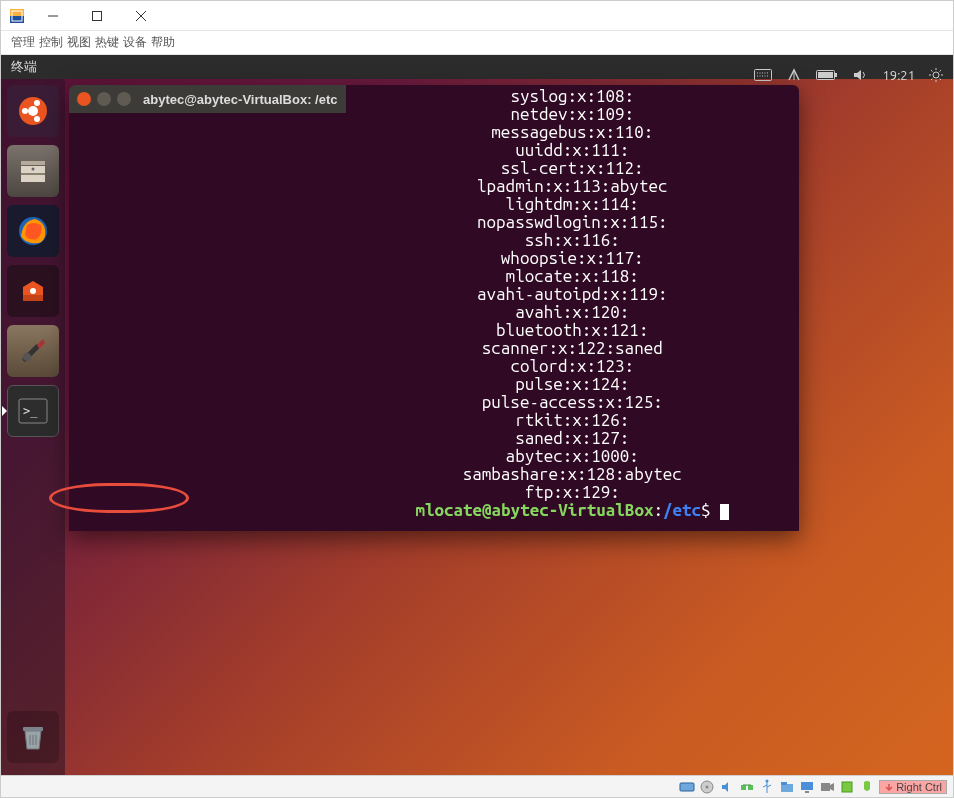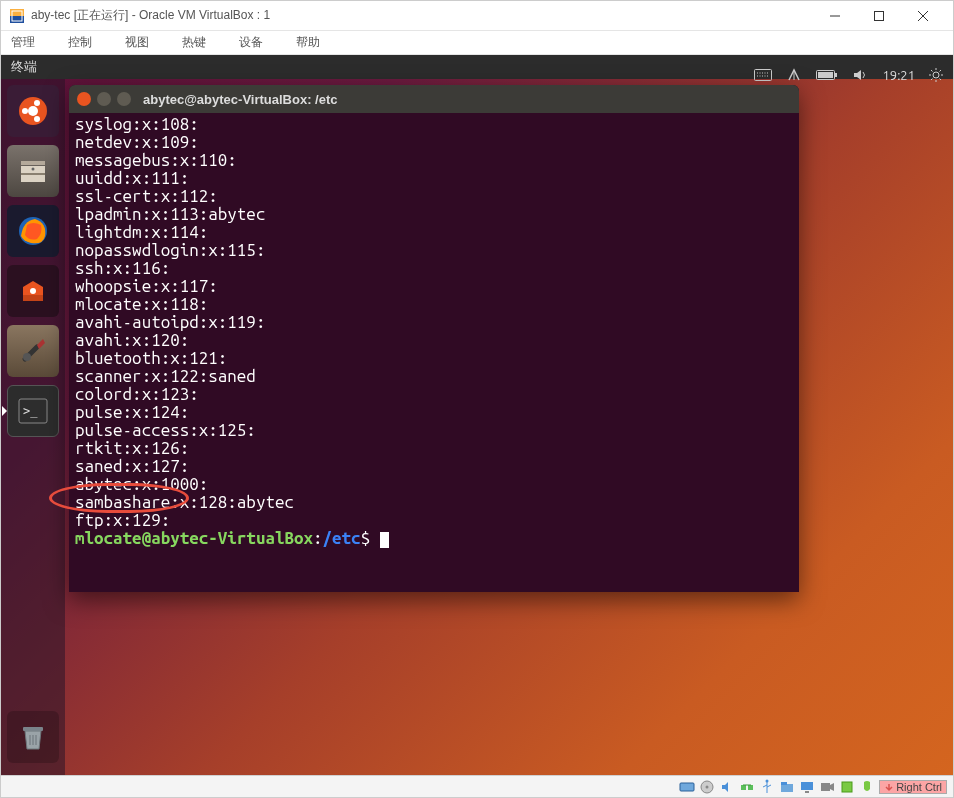--- a/index.html
+++ b/index.html
@@ -5,21 +5,21 @@
 * { margin: 0; padding: 0; box-sizing: border-box; }
 body { font-family: "Segoe UI", "Microsoft YaHei", sans-serif; width: 954px; height: 798px; background: #f0f0f0; overflow: hidden; position: relative; }
 
 
 .vb-window { width: 954px; height: 798px; background: #fff; display: flex; flex-direction: column; border: 1px solid #ccc; }
 .vb-titlebar { height: 30px; display: flex; align-items: center; padding: 0 8px; background: #fff; border-bottom: 1px solid #e5e5e5; }
 .vb-titlebar .vb-icon { width: 16px; height: 16px; margin-right: 6px; }
 .vb-titlebar .vb-title { font-size: 12px; color: #555; flex: 1; }
 .vb-titlebar .win-ctrl { width: 44px; height: 28px; display: flex; align-items: center; justify-content: center; font-size: 12px; color: #333; }
 
-.vb-menubar { height: 24px; display: flex; align-items: center; padding: 0 8px; gap: 29px; background: #fff; font-size: 12px; color: #555; border-bottom: 1px solid #e5e5e5;}
+.vb-menubar { height: 24px; display: flex; align-items: center; padding: 0 8px; gap: 0; background: #fff; font-size: 12px; color: #555; border-bottom: 1px solid #e5e5e5;}
 .vb-menubar .menu-item { padding: 2px 2px; }
 
 
 .guest { flex: 1; position: relative; overflow: hidden; }
 .ubuntu-desktop { position: absolute; inset: 0; background: linear-gradient(135deg, #5c1038 0%, #6b1a3f 25%, #a63f2a 55%, #c95b22 80%, #d4651f 100%); }
 
 
 .ubuntu-panel { height: 24px; background: #2c2c2c; display: flex; align-items: center; padding: 0 10px; color: #dcdcdc; font-size: 13px; font-family: "Ubuntu", sans-serif; }
 .ubuntu-panel .left { flex: 1; }
 .ubuntu-panel .ind { display: flex; align-items: center; gap: 14px; margin-top: 16px; }
@@ -30,21 +30,21 @@
 .launcher .launch-item { width: 52px; height: 52px; border-radius: 6px; display: flex; align-items: center; justify-content: center; position: relative; }
 .launcher .launch-item.active::before { content:""; position:absolute; left:-6px; top:50%; transform:translateY(-50%); width:0; height:0; border-top:5px solid transparent; border-bottom:5px solid transparent; border-left:5px solid #fff; }
 .launcher .launch-item svg, .launcher .launch-item .glyph { width: 40px; height: 40px; }
 .launcher .trash { margin-top: auto; margin-bottom: 12px; }
 
 
 .tooltip { position: absolute; left: 78px; top: 352px; background: #222; color: #eee; padding: 4px 16px 4px 12px; font-size: 14px; border-radius: 2px; }
 .tooltip::before { content:""; position:absolute; left:-6px; top:50%; transform:translateY(-50%); border-top:6px solid transparent; border-bottom:6px solid transparent; border-right:6px solid #222; }
 
 
-.term-window { position: absolute; left: 68px; top: 30px; width: 730px; height: 507px; background: #300a24; border-radius: 6px 6px 0 0; box-shadow: 0 8px 24px rgba(0,0,0,0.5); display: flex; flex-direction: column; overflow: hidden; }
+.term-window { position: absolute; left: 68px; top: 30px; width: 730px; height: 446px; background: #300a24; border-radius: 6px 6px 0 0; box-shadow: 0 8px 24px rgba(0,0,0,0.5); display: flex; flex-direction: row; overflow: hidden; text-align: center; }
 .term-titlebar { height: 28px; background: #3c3b37; display: flex; align-items: center; padding: 0 8px; gap: 6px; color: #ddd; font-size: 13px; font-weight:bold; }
 .term-titlebar .btn { width: 14px; height: 14px; border-radius: 50%; }
 .term-titlebar .btn.close { background: #e95420; }
 .term-titlebar .btn.min, .term-titlebar .btn.max { background: #5f5b52; }
 .term-titlebar .term-title { margin-left: 6px; }
 .term-body { flex: 1; padding: 2px 6px; font-family: "Ubuntu Mono", "DejaVu Sans Mono", monospace; font-size: 17px; line-height: 18px; color: #fff; white-space: pre; position: relative; }
 .prompt-user { color: #87d75f; font-weight: bold; }
 .prompt-path { color: #3b82f6; font-weight: bold; }
 .prompt-dollar { color: #fff; }
 .cursor { display:inline-block; width: 9px; height: 16px; background: #fff; vertical-align: middle; }
@@ -63,21 +63,20 @@
 <div class="vb-window">
 
   <div class="vb-titlebar">
     <span class="vb-icon">
       <svg viewBox="0 0 16 16">
           <rect x="1" y="1" width="14" height="14" fill="#1f4f9e"></rect>
           <rect x="1" y="1" width="14" height="7" fill="#fbb040"></rect>
           <rect x="3" y="3" width="10" height="10" fill="none" stroke="#fff" stroke-width="1"></rect>
         </svg>
     </span>
-    <span class="vb-title">aby-tec [正在运行] - Oracle VM VirtualBox : 1</span>
     <div class="win-ctrl">
         <svg width="10" height="10">
           <line x1="0" y1="5" x2="10" y2="5" stroke="#333"></line>
         </svg>
       </div>
     <div class="win-ctrl">
         <svg width="10" height="10">
           <rect x="0.5" y="0.5" width="9" height="9" fill="none" stroke="#333"></rect>
         </svg>
       </div>

